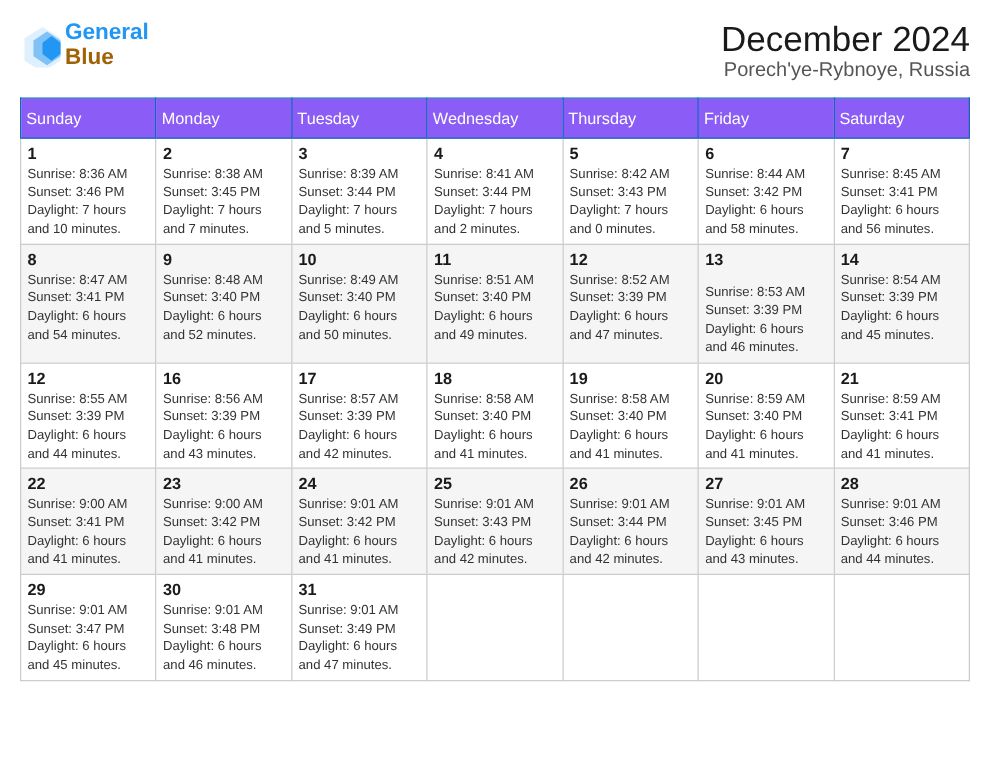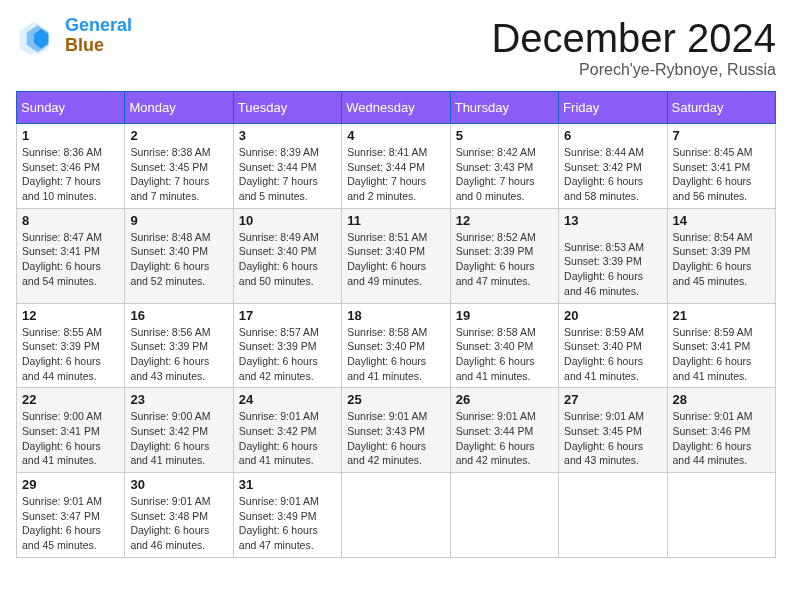--- a/index.html
+++ b/index.html
@@ -12,40 +12,40 @@
     }
     .header-area {
       display: flex;
       justify-content: space-between;
       align-items: flex-start;
       margin-bottom: 12px;
     }
     .logo {
       display: flex;
       align-items: center;
-      gap: 13px;
+      gap: 0;
     }
     .logo-text {
       font-size: 18px;
       font-weight: bold;
       color: #1a1a1a;
       line-height: 1.1;
     }
     .logo-text span {
       color: #2196F3;
     }
     .logo-icon {
       width: 36px;
       height: 36px;
     }
     .title-area {
       text-align: right;
     }
     .month-title {
-      font-size: 40px;
+      font-size: 28px;
       font-weight: normal;
       color: #1a1a1a;
     }
     .location-title {
       font-size: 16px;
       color: #555;
     }
     .calendar {
       width: 100%;
       border-collapse: collapse;

